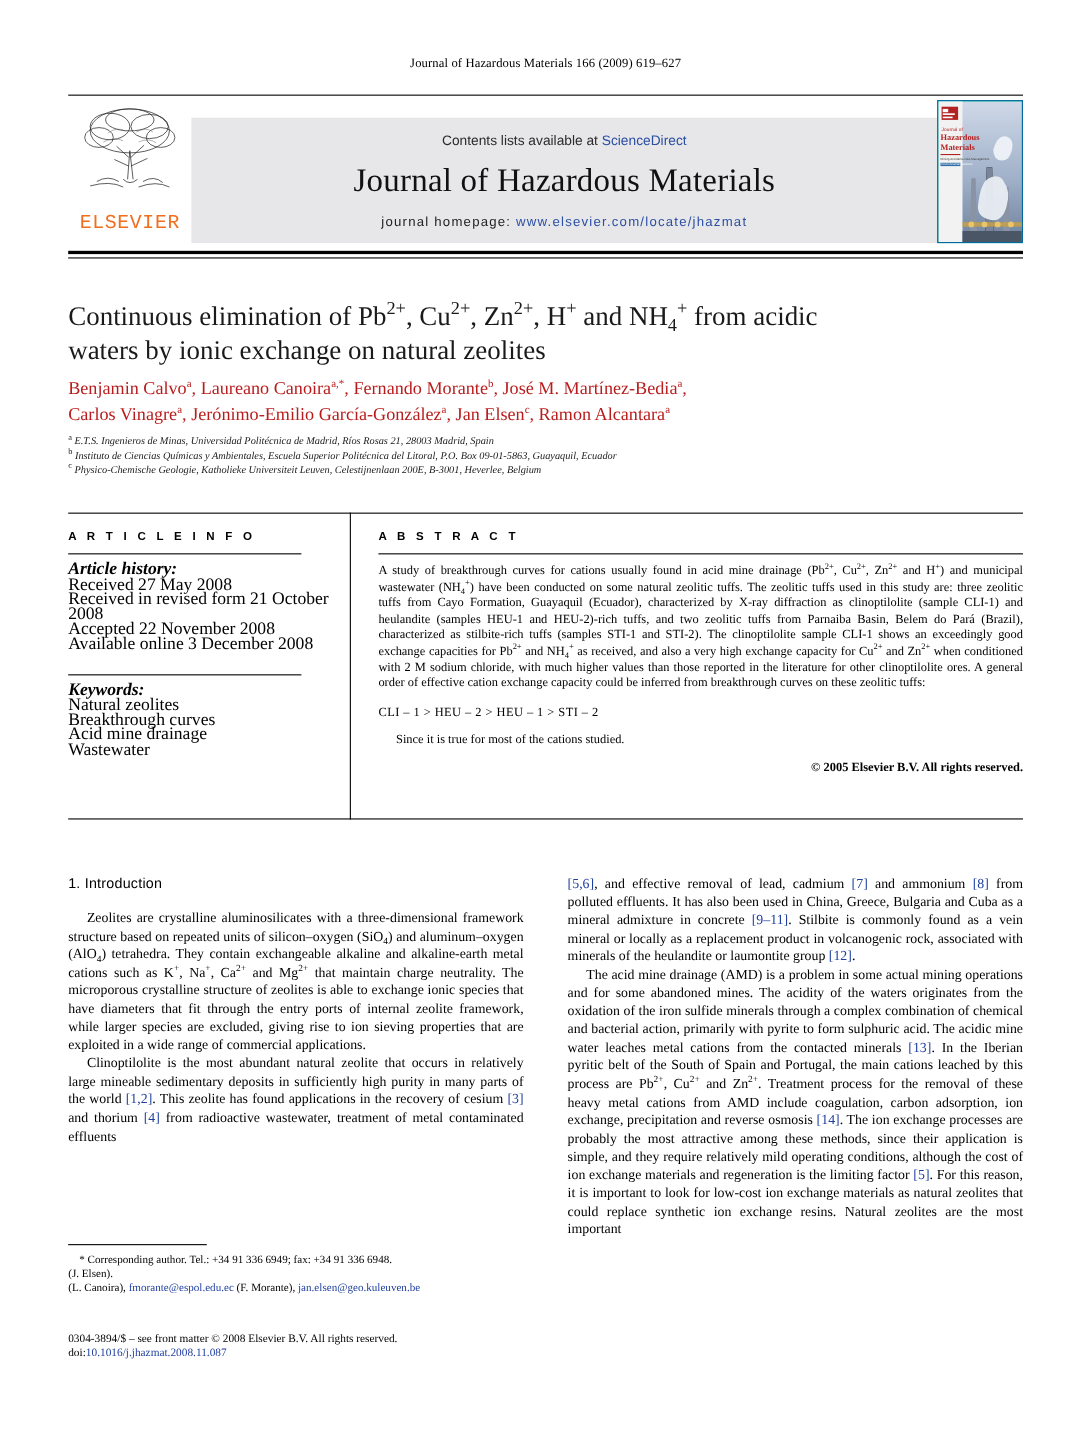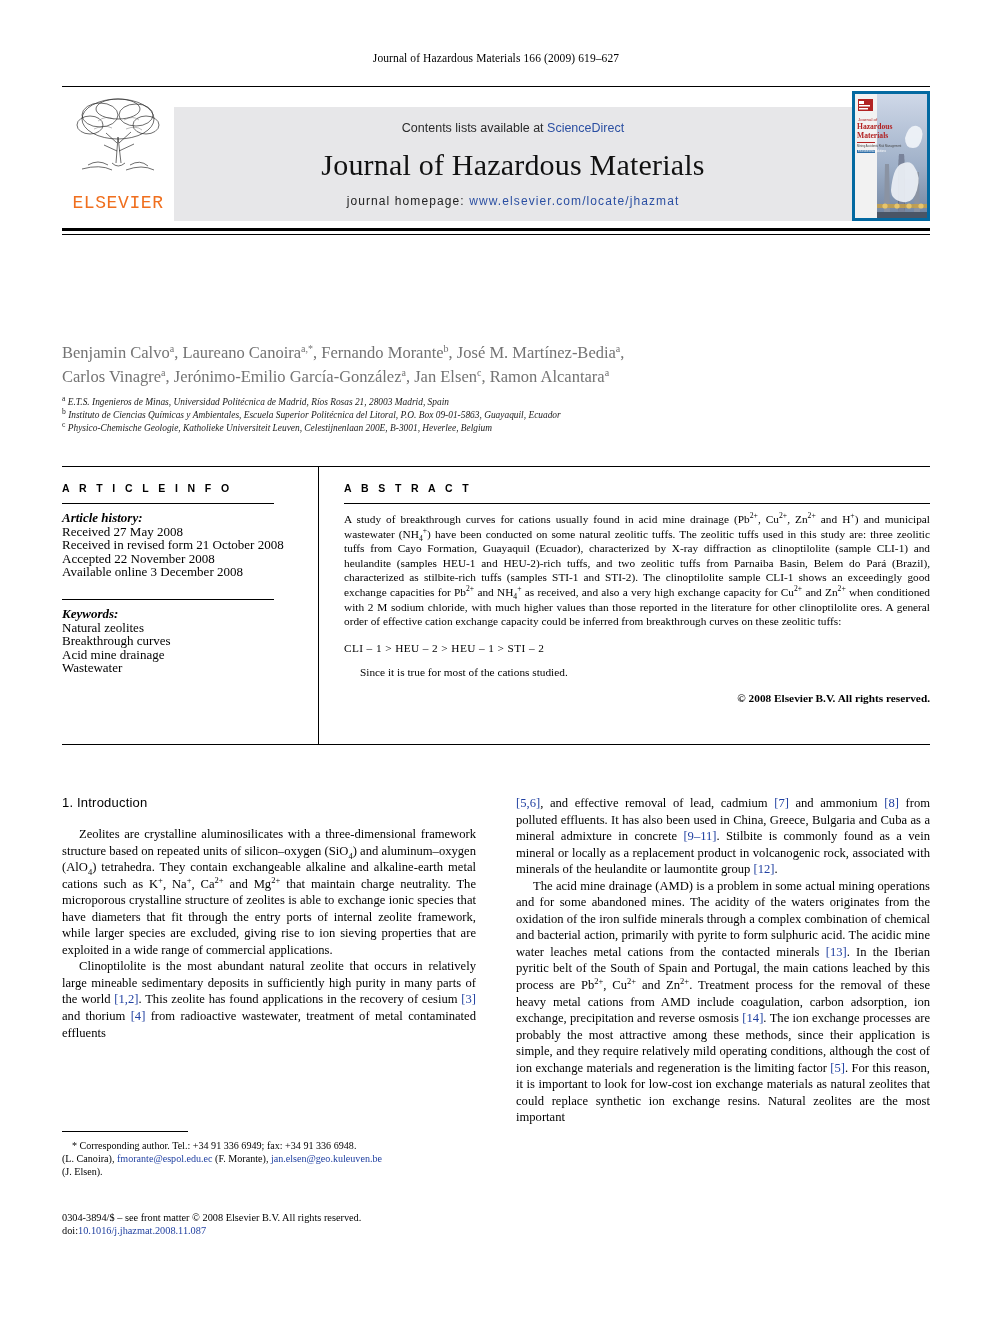--- a/index.html
+++ b/index.html
@@ -98,21 +98,21 @@
     letter-spacing: 1.1px;
     color: #222;
   }
   .homepage .url { color: #2b4fa2; }
   .cover-box {
     flex: 0 0 78px;
     width: 78px;
     position: relative;
     background: #14b8a6;
     overflow: hidden;
-    border: 3px solid #0369a1;
+    border: 1px solid #0369a1;
     box-sizing: border-box;
     text-decoration: underline;
   }
   .rule-under-mast {
     position: absolute;
     left: 62px; top: 228px;
     width: 868px;
     height: 3px;
     background: #000;
   }
@@ -131,21 +131,21 @@
     font-size: 24.5px;
     line-height: 31px;
     color: #1a1a1a;
   }
   .authors {
     position: absolute;
     left: 62px; top: 341px;
     width: 830px;
     font-size: 16.5px;
     line-height: 24px;
-    color: #737373;
+    color: #b91c1c;
   }
   .authors sup { font-size: 10px; }
   .affils {
     position: absolute;
     left: 62px; top: 396px;
     width: 830px;
     font-size: 9.4px;
     line-height: 12.8px;
     font-style: italic;
     color: #1a1a1a;
@@ -178,21 +178,21 @@
   }
   .info-col {
     position: absolute;
     left: 62px; top: 482px;
     width: 238px;
   }
   .info-rule {
     width: 212px; height: 1px; background: #000;
     margin: 9px 0 7px 0;
   }
-  .info-block { font-size: 13px; line-height: 13.6px; }
+  .info-block { font-size: 16px; line-height: 13.6px; }
   .info-block .lbl { font-style: italic; font-weight: bold; }
   .abs-col {
     position: absolute;
     left: 344px; top: 482px;
     width: 586px;
   }
   .abs-rule {
     width: 586px; height: 1px; background: #000;
     margin: 9px 0 8px 0;
   }
@@ -350,20 +350,24 @@
           <circle cx="54" cy="112" r="2.6" fill="#e8c56a"></circle>
           <circle cx="66" cy="112" r="2.6" fill="#e8c56a"></circle>
         </svg>
       </div>
 
     </div>
   </div>
   <div class="rule-under-mast"></div>
   <div class="rule-thin"></div>
 
+  <div class="title">
+    <div>Continuous elimination of Pb<sup>2+</sup>, Cu<sup>2+</sup>, Zn<sup>2+</sup>, H<sup>+</sup> and NH<sub>4</sub><sup>+</sup> from acidic</div>
+    <div>waters by ionic exchange on natural zeolites</div>
+  </div>
 
   <div class="authors">
     <div>Benjamin Calvo<sup>a</sup>, Laureano Canoira<sup>a,*</sup>, Fernando Morante<sup>b</sup>, José M. Martínez-Bedia<sup>a</sup>,</div>
     <div>Carlos Vinagre<sup>a</sup>, Jerónimo-Emilio García-González<sup>a</sup>, Jan Elsen<sup>c</sup>, Ramon Alcantara<sup>a</sup></div>
   </div>
 
   <div class="affils">
     <div><sup>a</sup> <span>E.T.S. Ingenieros de Minas, Universidad Politécnica de Madrid, Ríos Rosas 21, 28003 Madrid, Spain</span></div>
     <div><sup>b</sup> <span>Instituto de Ciencias Químicas y Ambientales, Escuela Superior Politécnica del Litoral, P.O. Box 09-01-5863, Guayaquil, Ecuador</span></div>
     <div><sup>c</sup> <span>Physico-Chemische Geologie, Katholieke Universiteit Leuven, Celestijnenlaan 200E, B-3001, Heverlee, Belgium</span></div>
@@ -394,21 +398,21 @@
   </div>
 
   <div class="abs-col">
     <div class="sec-head">A B S T R A C T</div>
     <div class="abs-rule"></div>
     <div class="abs-body">
       A study of breakthrough curves for cations usually found in acid mine drainage (Pb<sup>2+</sup>, Cu<sup>2+</sup>, Zn<sup>2+</sup> and H<sup>+</sup>) and municipal wastewater (NH<sub>4</sub><sup>+</sup>) have been conducted on some natural zeolitic tuffs. The zeolitic tuffs used in this study are: three zeolitic tuffs from Cayo Formation, Guayaquil (Ecuador), characterized by X-ray diffraction as clinoptilolite (sample CLI-1) and heulandite (samples HEU-1 and HEU-2)-rich tuffs, and two zeolitic tuffs from Parnaiba Basin, Belem do Pará (Brazil), characterized as stilbite-rich tuffs (samples STI-1 and STI-2). The clinoptilolite sample CLI-1 shows an exceedingly good exchange capacities for Pb<sup>2+</sup> and NH<sub>4</sub><sup>+</sup> as received, and also a very high exchange capacity for Cu<sup>2+</sup> and Zn<sup>2+</sup> when conditioned with 2 M sodium chloride, with much higher values than those reported in the literature for other clinoptilolite ores. A general order of effective cation exchange capacity could be inferred from breakthrough curves on these zeolitic tuffs:
     </div>
     <div class="abs-order">CLI – 1  &gt;  HEU – 2  &gt;  HEU – 1  &gt;  STI – 2</div>
     <div class="abs-since">Since it is true for most of the cations studied.</div>
-    <div class="abs-copy">© 2008 Elsevier B.V. All rights reserved.</div>
+    <div class="abs-copy">© 2005 Elsevier B.V. All rights reserved.</div>
   </div>
 
   <div class="col-left">
     <h2 class="section">1.  Introduction</h2>
     <p class="body">
       Zeolites are crystalline aluminosilicates with a three-dimensional framework structure based on repeated units of silicon–oxygen (SiO<sub>4</sub>) and aluminum–oxygen (AlO<sub>4</sub>) tetrahedra. They contain exchangeable alkaline and alkaline-earth metal cations such as K<sup>+</sup>, Na<sup>+</sup>, Ca<sup>2+</sup> and Mg<sup>2+</sup> that maintain charge neutrality. The microporous crystalline structure of zeolites is able to exchange ionic species that have diameters that fit through the entry ports of internal zeolite framework, while larger species are excluded, giving rise to ion sieving properties that are exploited in a wide range of commercial applications.
     </p>
     <p class="body">
       Clinoptilolite is the most abundant natural zeolite that occurs in relatively large mineable sedimentary deposits in sufficiently high purity in many parts of the world <span class="ref">[1,2]</span>. This zeolite has found applications in the recovery of cesium <span class="ref">[3]</span> and thorium <span class="ref">[4]</span> from radioactive wastewater, treatment of metal contaminated effluents
     </p>
@@ -420,27 +424,27 @@
     </p>
     <p class="body">
       The acid mine drainage (AMD) is a problem in some actual mining operations and for some abandoned mines. The acidity of the waters originates from the oxidation of the iron sulfide minerals through a complex combination of chemical and bacterial action, primarily with pyrite to form sulphuric acid. The acidic mine water leaches metal cations from the contacted minerals <span class="ref">[13]</span>. In the Iberian pyritic belt of the South of Spain and Portugal, the main cations leached by this process are Pb<sup>2+</sup>, Cu<sup>2+</sup> and Zn<sup>2+</sup>. Treatment process for the removal of these heavy metal cations from AMD include coagulation, carbon adsorption, ion exchange, precipitation and reverse osmosis <span class="ref">[14]</span>. The ion exchange processes are probably the most attractive among these methods, since their application is simple, and they require relatively mild operating conditions, although the cost of ion exchange materials and regeneration is the limiting factor <span class="ref">[5]</span>. For this reason, it is important to look for low-cost ion exchange materials as natural zeolites that could replace synthetic ion exchange resins. Natural zeolites are the most important
     </p>
   </div>
 
   <div class="footnote">
     <div class="footnote-rule"></div>
     <div class="footnote-body">
       <div style="text-indent:10px">* Corresponding author. Tel.: +34 91 336 6949; fax: +34 91 336 6948.</div>
+      <div>(J. Elsen).</div>
       <div>
         <span>(L. Canoira),</span>
         <span class="mail">fmorante@espol.edu.ec</span>
         <span>(F. Morante),</span>
         <span class="mail">jan.elsen@geo.kuleuven.be</span>
       </div>
-      <div>(J. Elsen).</div>
     </div>
   </div>
 
   <div class="imprint">
     <div>0304-3894/$ – see front matter © 2008 Elsevier B.V. All rights reserved.</div>
     <div><span>doi:</span><span class="doi-link">10.1016/j.jhazmat.2008.11.087</span></div>
   </div>
 
 </div>
 

